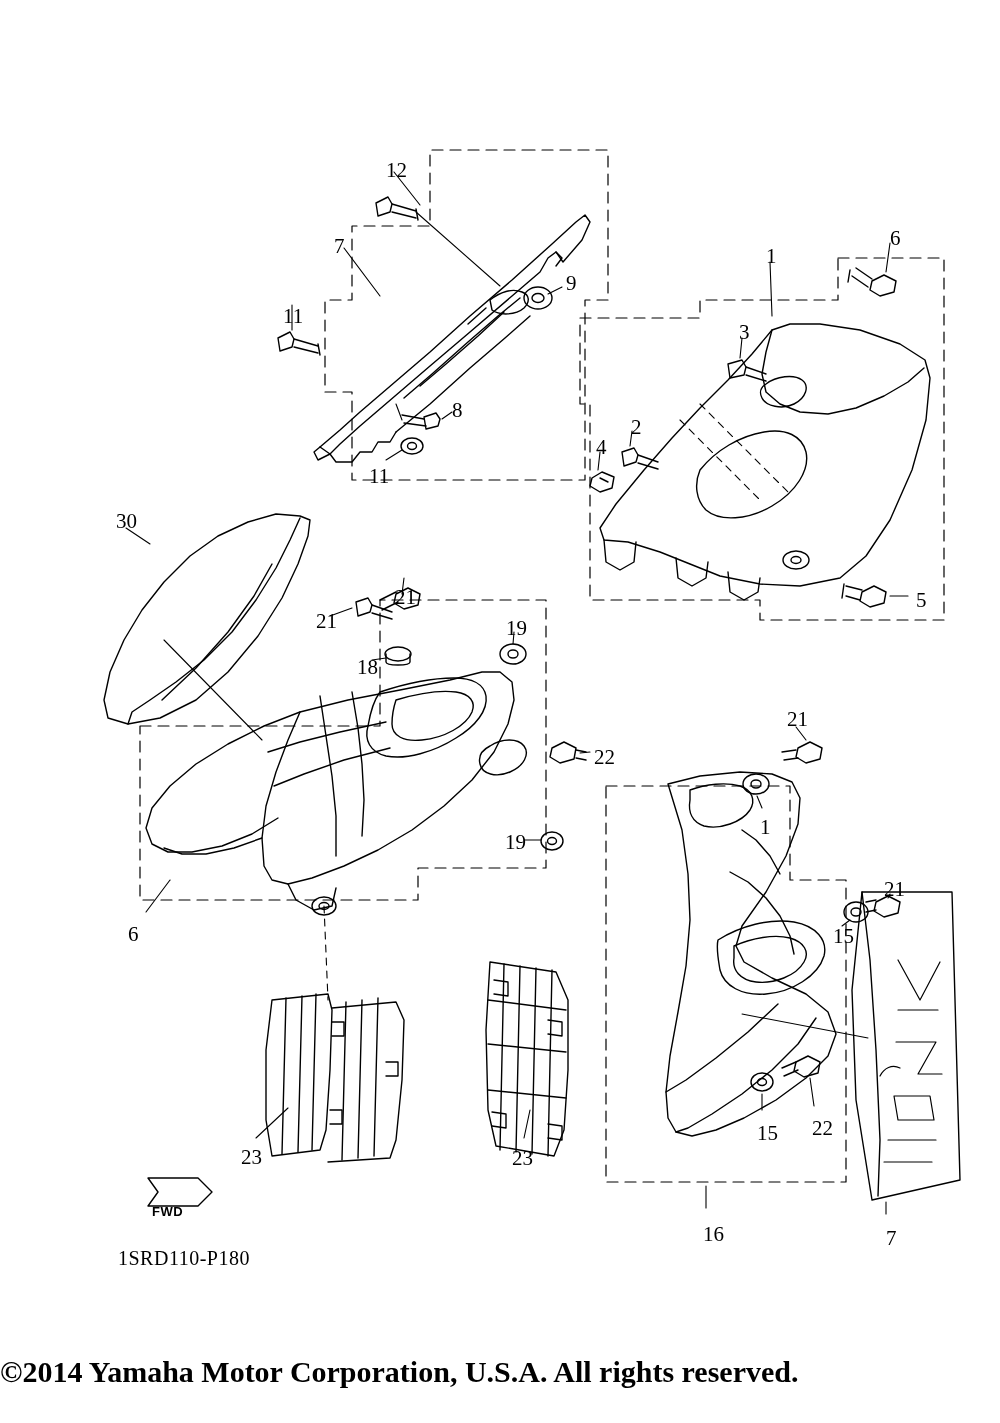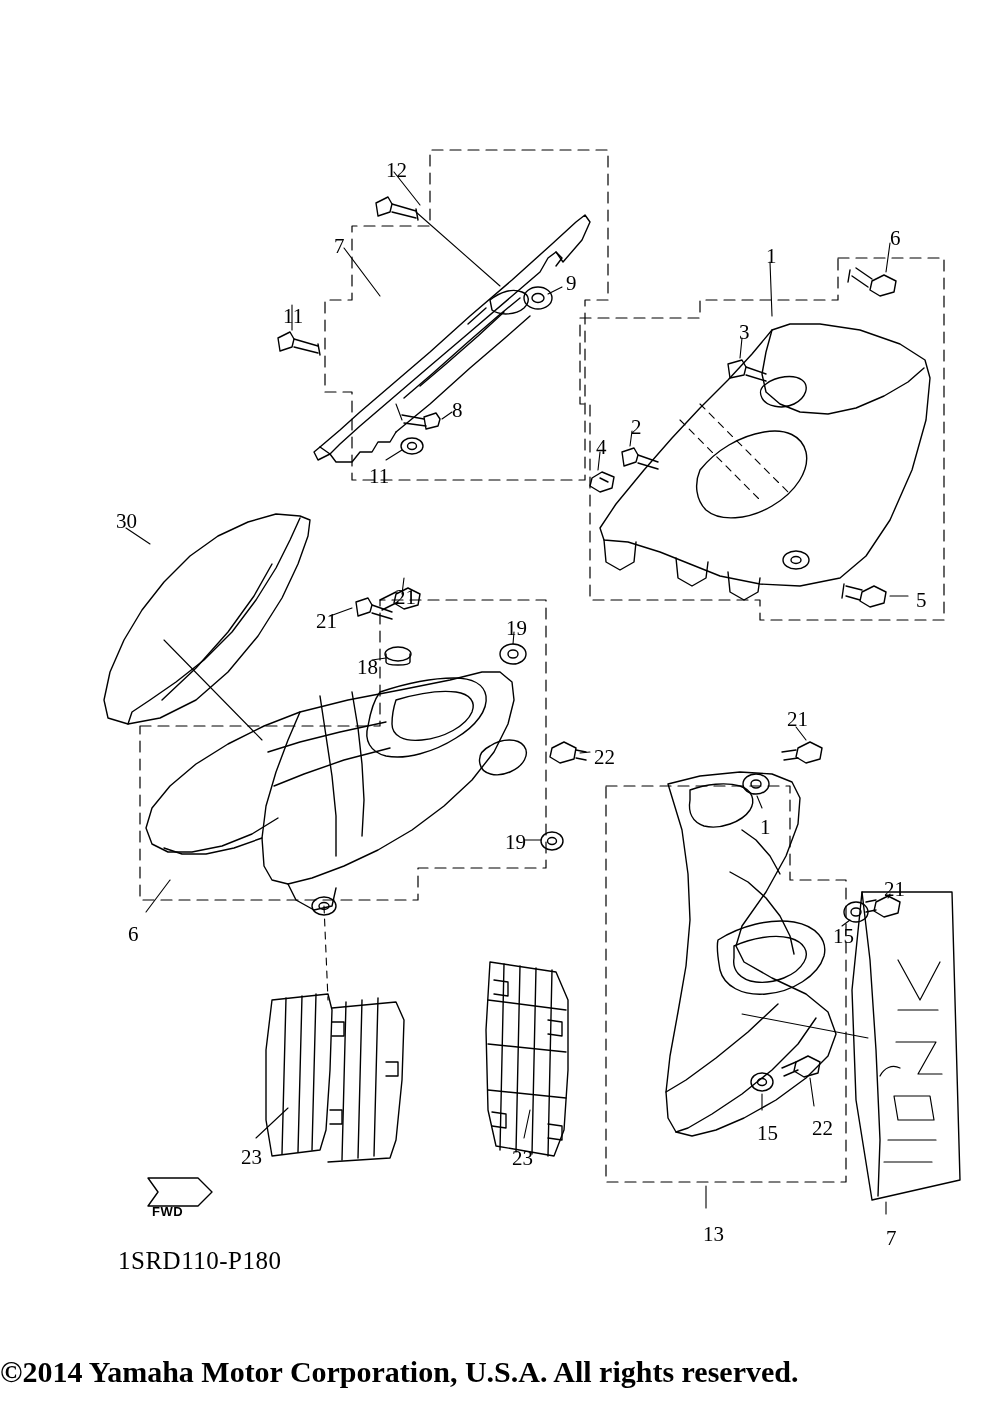--- a/index.html
+++ b/index.html
@@ -34,21 +34,21 @@
     font-weight: 400;
     color: #000;
     line-height: 1;
     white-space: nowrap;
   }
   .partcode {
     position: absolute;
     left: 118px;
     top: 1247px;
     font-family: "Liberation Serif", serif;
-    font-size: 25px;
+    font-size: 20px;
     letter-spacing: 0.5px;
     white-space: nowrap;
   }
   .copyright {
     position: absolute;
     left: 0;
     top: 1355px;
     width: 1000px;
     text-align: left;
     font-family: "Liberation Serif", serif;
@@ -350,20 +350,20 @@
   <div class="callout" style="left:594px; top:747px;">22</div>
   <div class="callout" style="left:760px; top:817px;">1</div>
   <div class="callout" style="left:505px; top:832px;">19</div>
   <div class="callout" style="left:884px; top:879px;">21</div>
   <div class="callout" style="left:128px; top:924px;">6</div>
   <div class="callout" style="left:833px; top:926px;">15</div>
   <div class="callout" style="left:241px; top:1147px;">23</div>
   <div class="callout" style="left:757px; top:1123px;">15</div>
   <div class="callout" style="left:812px; top:1118px;">22</div>
   <div class="callout" style="left:512px; top:1148px;">23</div>
-  <div class="callout" style="left:703px; top:1224px;">13</div>
+  <div class="callout" style="left:703px; top:1224px;">16</div>
   <div class="callout" style="left:886px; top:1228px;">7</div>
 
   <div class="fwd-label">FWD</div>
   <div class="partcode">1SRD110-P180</div>
   <div class="copyright">©2014 Yamaha Motor Corporation, U.S.A. All rights reserved.</div>
 
 </div>
 
 </body></html>

